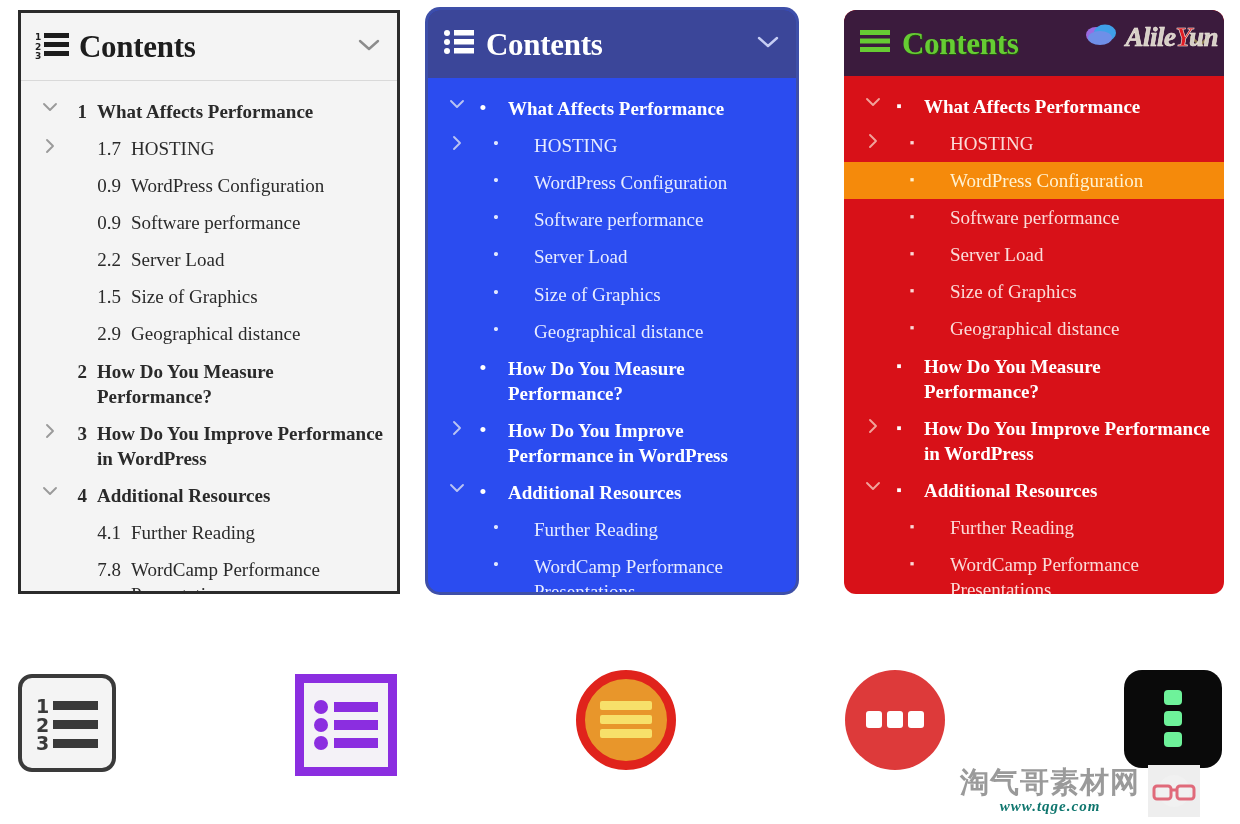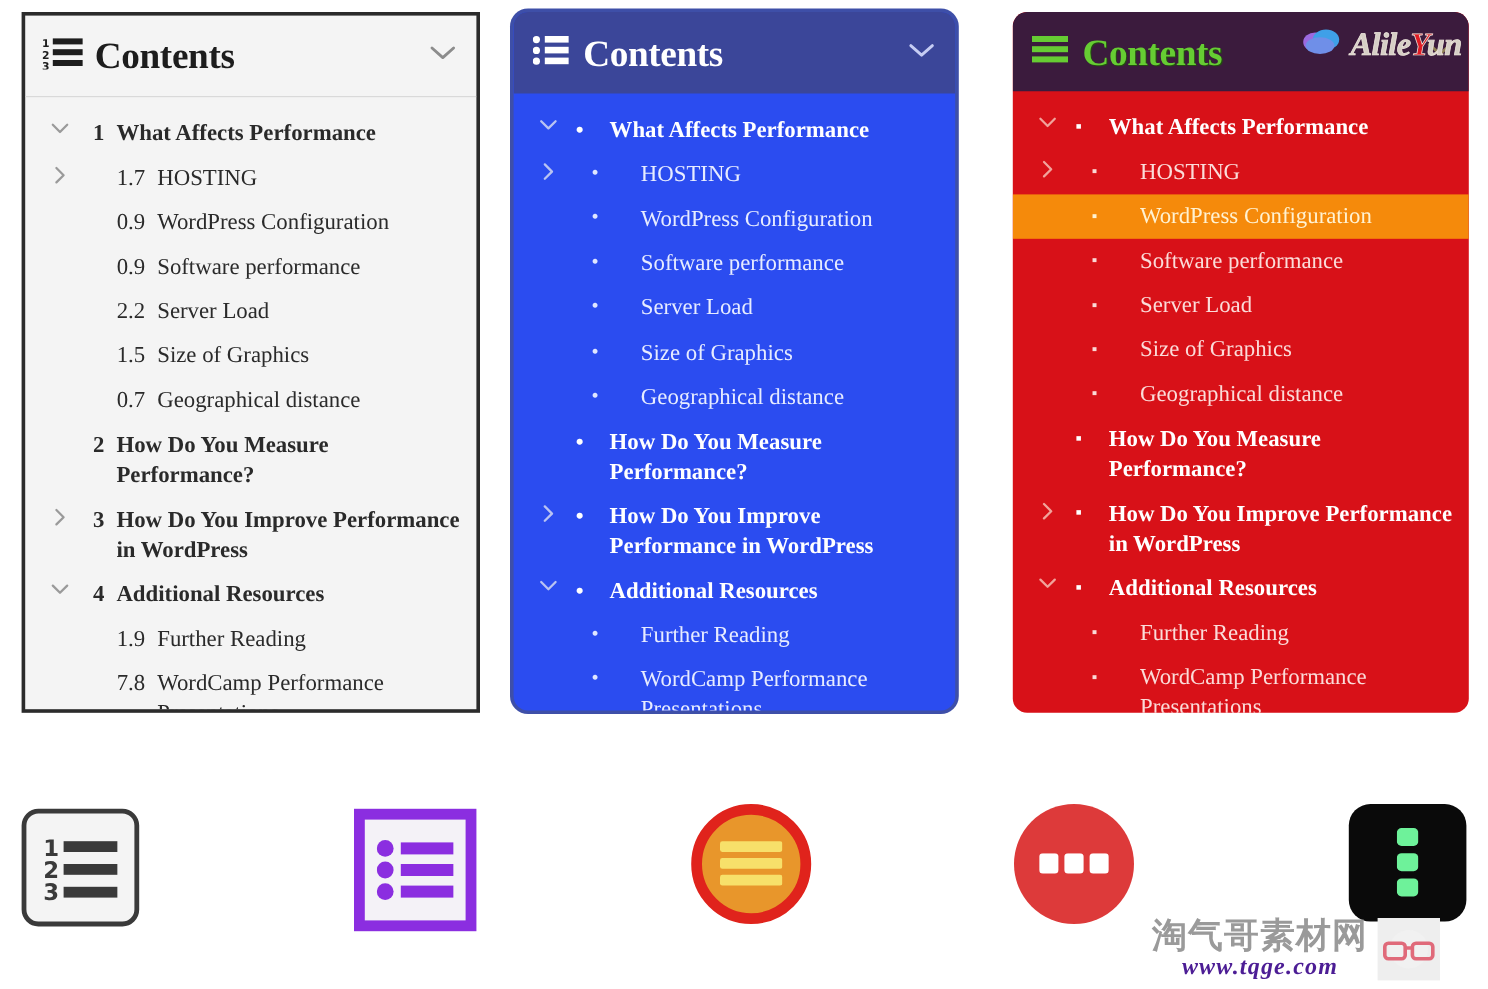--- a/index.html
+++ b/index.html
@@ -221,22 +221,22 @@
     font-weight: bold;
     font-size: 29px;
     line-height: 1.05;
     color: #9a9a9a;
     letter-spacing: 1px;
   }
   .site-mark-url {
     font-family: "Liberation Serif", serif;
     font-style: italic;
     font-weight: bold;
-    font-size: 20px;
-    color: #4c1d95;
+    font-size: 15px;
+    color: #0f766e;
     letter-spacing: 1px;
   }
   .site-mark-logo {
     width: 52px; height: 52px;
     background: #eeeeee;
     display: flex; align-items: center; justify-content: center;
   }
 </style>
 </head>
 <body>
@@ -297,21 +297,21 @@
           <span class="marker">2.2</span>
           <span class="label">Server Load</span>
         </li>
         <li class="toc-row lvl2">
           <span class="twisty"></span>
           <span class="marker">1.5</span>
           <span class="label">Size of Graphics</span>
         </li>
         <li class="toc-row lvl2">
           <span class="twisty"></span>
-          <span class="marker">0.7</span>
+          <span class="marker">2.9</span>
           <span class="label">Geographical distance</span>
         </li>
         <li class="toc-row lvl1">
           <span class="twisty"></span>
           <span class="marker">2</span>
           <span class="label">How Do You Measure Performance?</span>
         </li>
         <li class="toc-row lvl1">
           <span class="twisty">
             <svg width="12" height="16" viewBox="0 0 12 16">
@@ -325,21 +325,21 @@
           <span class="twisty">
             <svg width="16" height="12" viewBox="0 0 16 12">
               <path d="M2 3 L8 9 L14 3" fill="none" stroke="#9a9a9a" stroke-width="1.9" stroke-linecap="round" stroke-linejoin="round"></path>
             </svg>
           </span>
           <span class="marker">4</span>
           <span class="label">Additional Resources</span>
         </li>
         <li class="toc-row lvl2">
           <span class="twisty"></span>
-          <span class="marker">1.9</span>
+          <span class="marker">4.1</span>
           <span class="label">Further Reading</span>
         </li>
         <li class="toc-row lvl2">
           <span class="twisty"></span>
           <span class="marker">7.8</span>
           <span class="label">WordCamp Performance Presentations</span>
         </li>
       </ul>
   </div>
 

